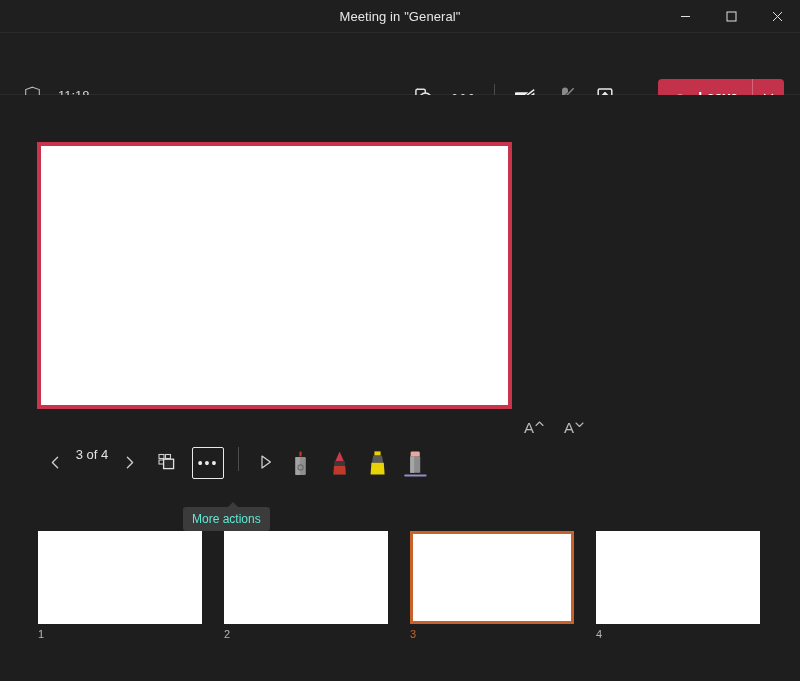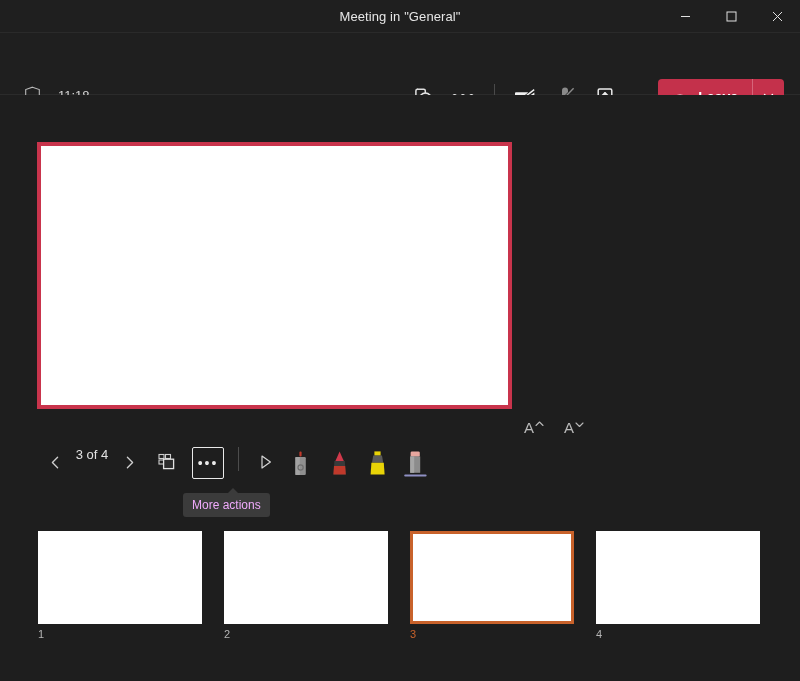--- a/index.html
+++ b/index.html
@@ -98,22 +98,22 @@
     border: 1px solid #e9e9e9; border-radius: 2px; margin-left: 10px; color: #e9e9e9;
   }
   .nav-div { width: 1px; height: 24px; background: #4c4c4c; margin: 0 12px 0 14px; }
   .pen-btn {
     width: 34px; height: 34px; display: flex; align-items: flex-end; justify-content: center;
     margin-left: 4px; border-radius: 3px; position: relative;
   }
 
   
   .tooltip {
-    position: absolute; left: 183px; top: 398px;
-    background: #3b3b3b; color: #f0abfc; font-size: 12px;
+    position: absolute; left: 183px; top: 412px;
+    background: #3b3b3b; color: #5eead4; font-size: 12px;
     padding: 5px 9px; border-radius: 3px; white-space: nowrap;
   }
   .tooltip::before {
     content: ""; position: absolute; top: -5px; left: 44px;
     border-left: 6px solid transparent; border-right: 6px solid transparent;
     border-bottom: 6px solid #3b3b3b;
   }
 
   
   .thumbs { position: absolute; left: 0; top: 436px; width: 800px; height: 120px; }

